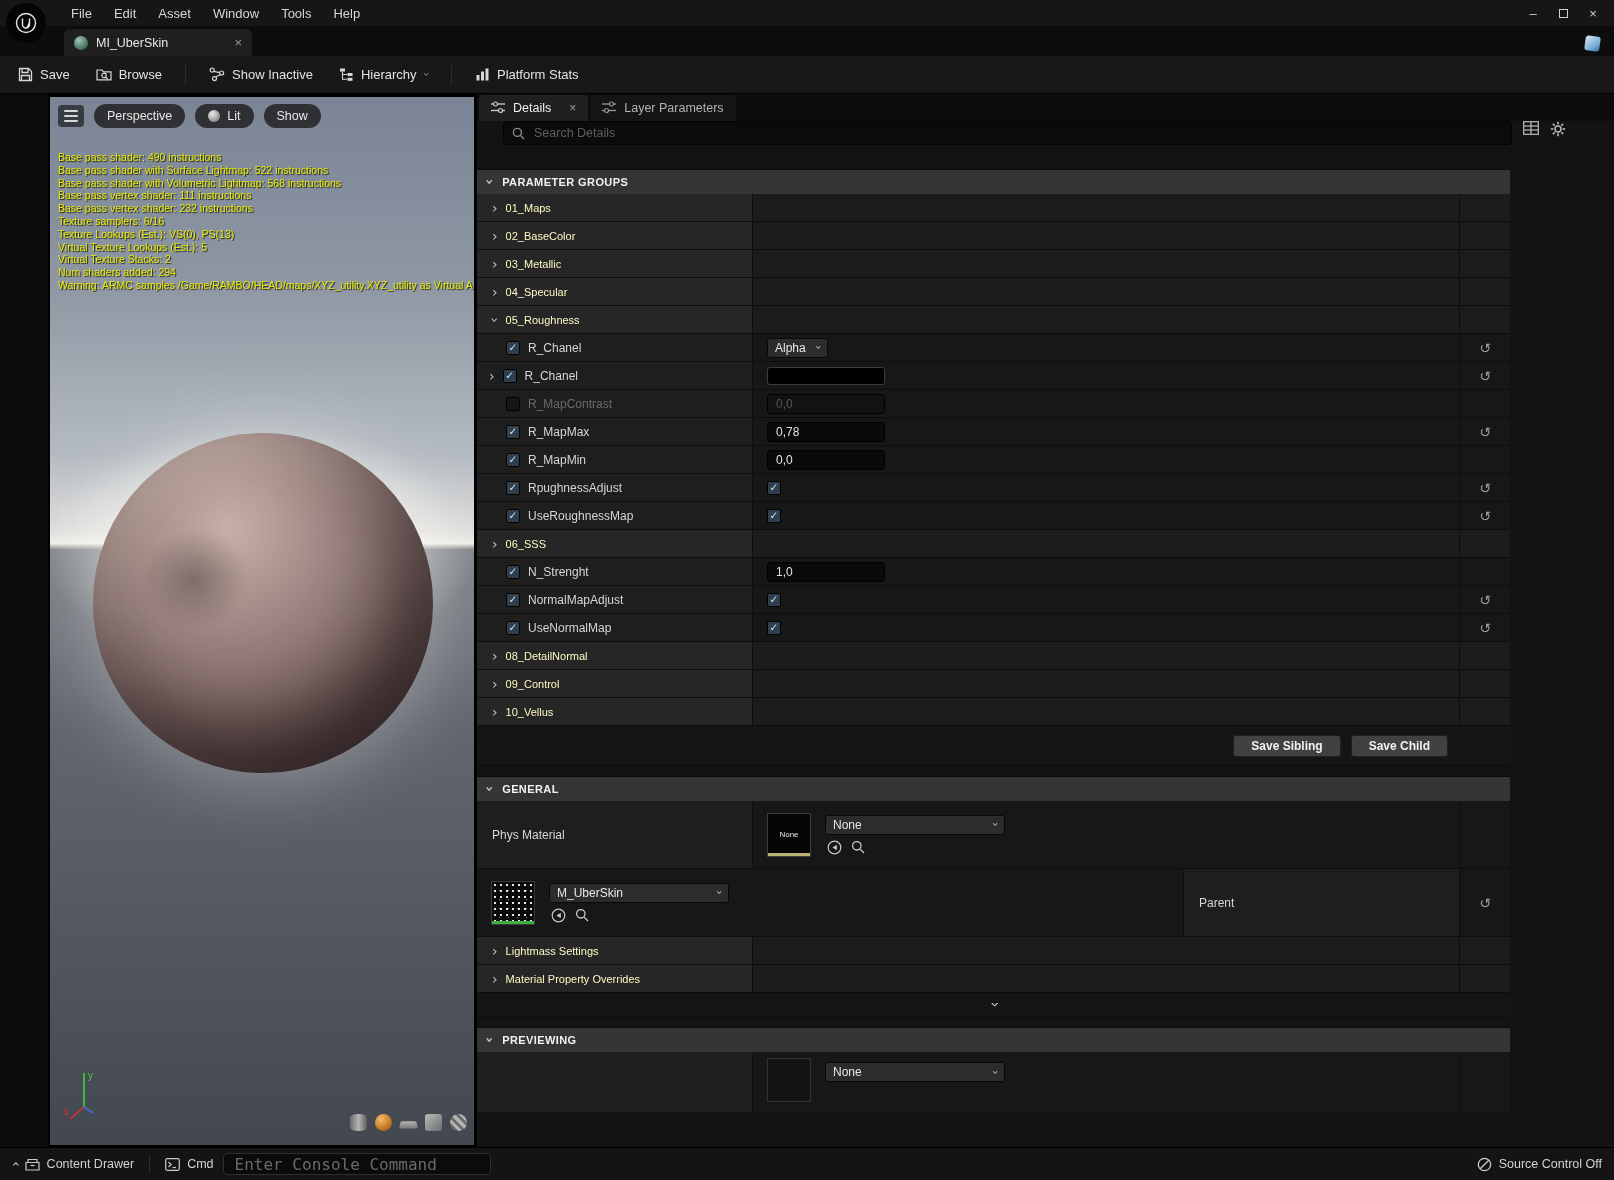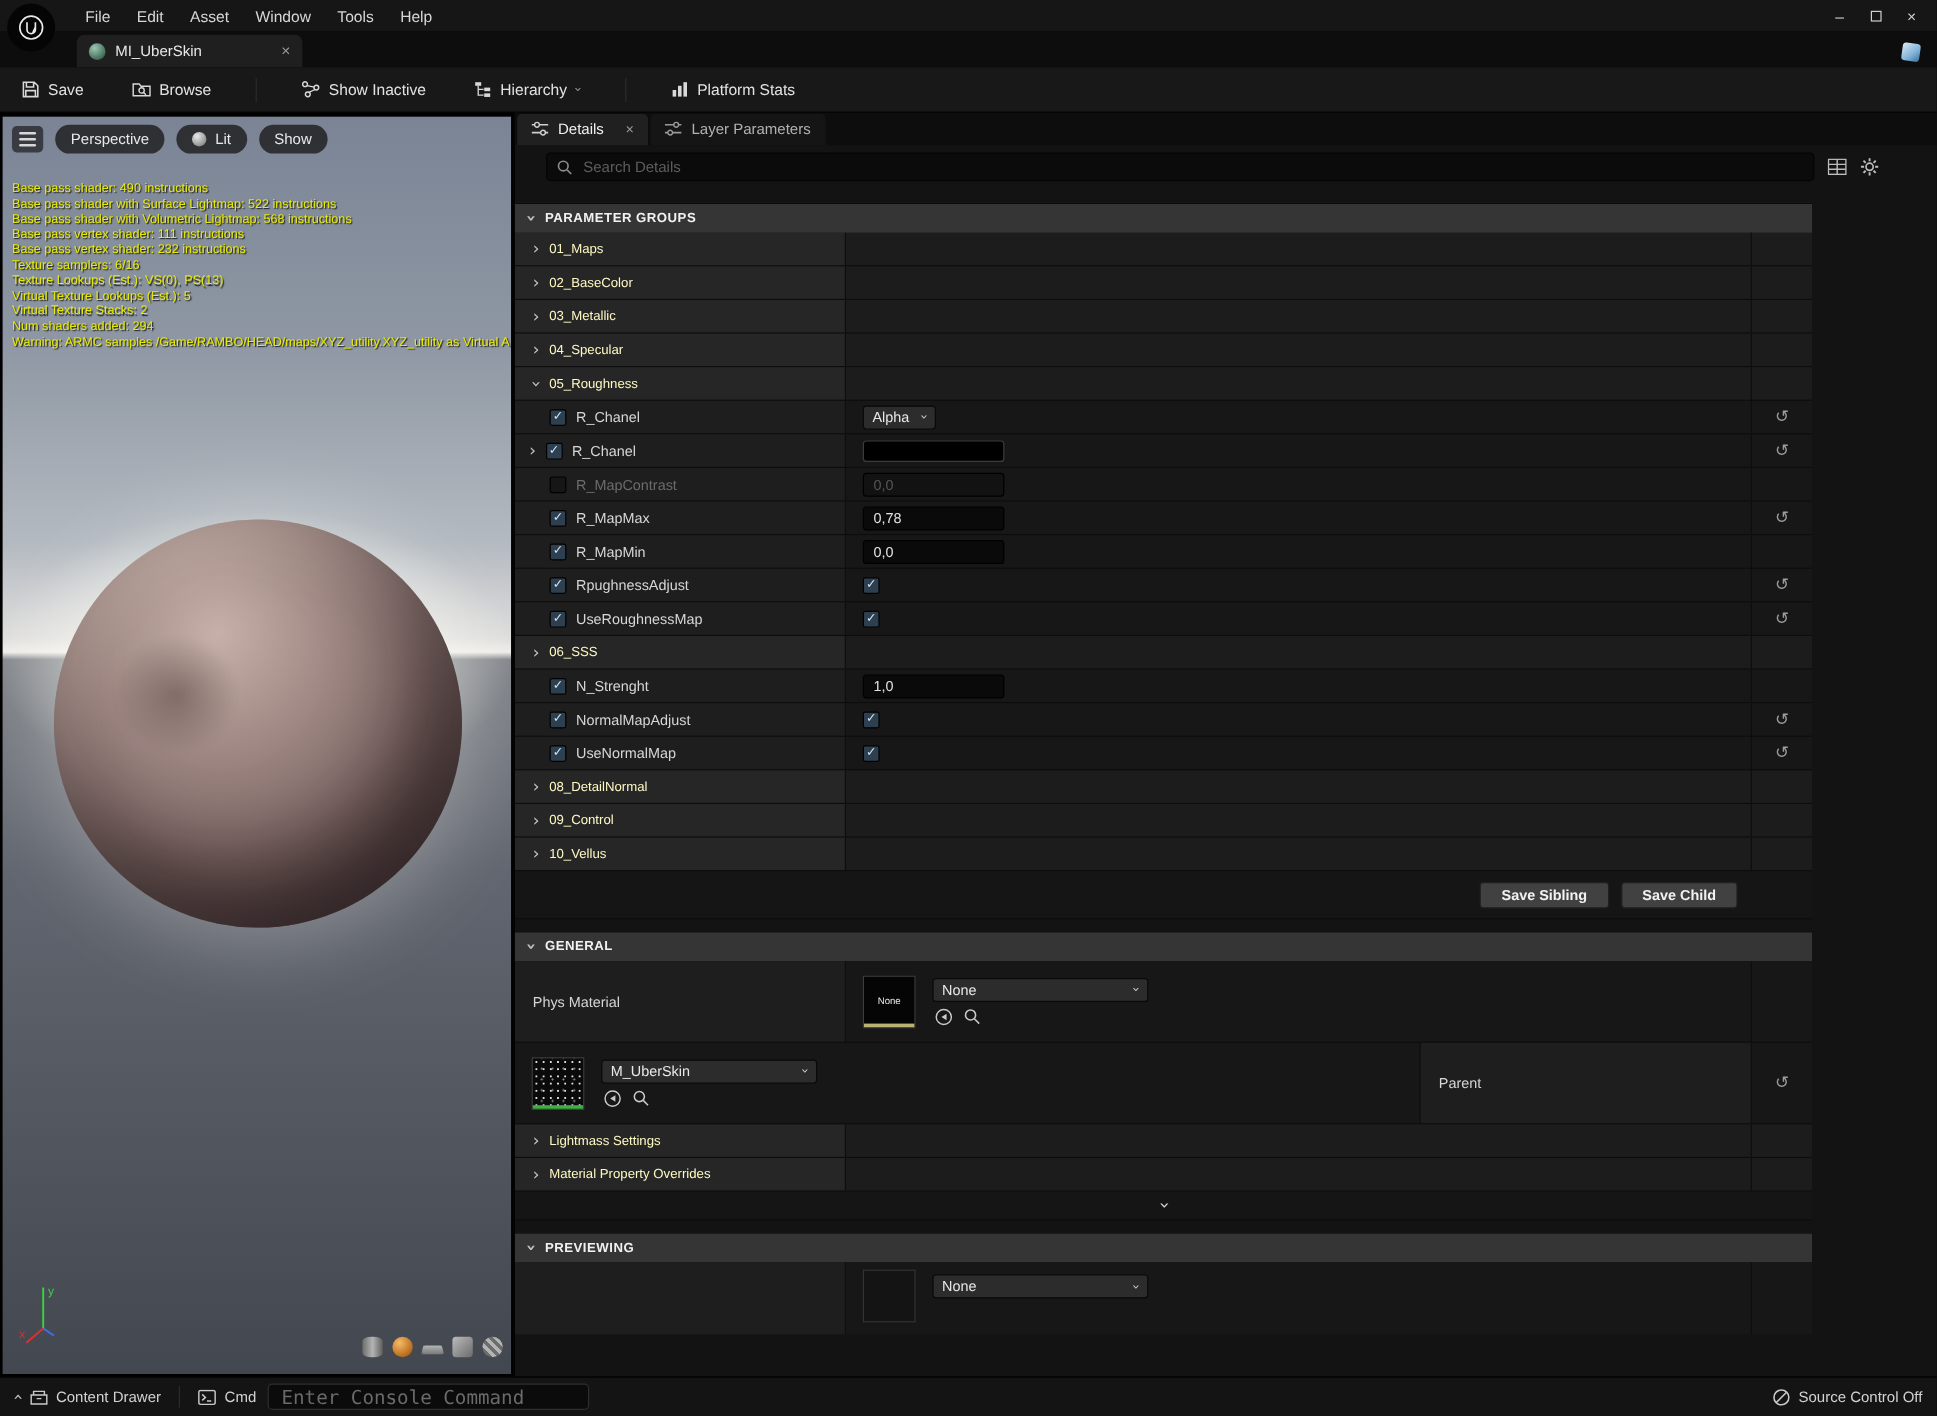--- a/index.html
+++ b/index.html
@@ -22,37 +22,38 @@
 
   
   .tabrow { height:30px; background:#0d0d0d; display:flex; align-items:flex-end; padding-left:64px; position:relative; flex:0 0 auto; }
   .asset-tab { height:27px; min-width:188px; background:#1f1f1f; border-radius:6px 6px 0 0; display:flex; align-items:center; gap:8px; padding:0 10px; }
   .mi-icon { width:14px; height:14px; border-radius:50%; background:radial-gradient(circle at 35% 30%, #9ec7b2, #4e7a66 60%, #2c4a3c); }
   .asset-tab .lbl { font-size:12.5px; color:#e8e8e8; }
   .tab-close { margin-left:auto; color:#9a9a9a; font-size:13px; padding-left:14px; }
   .notif-icon { position:absolute; right:14px; bottom:5px; width:15px; height:15px; border-radius:3px; background:linear-gradient(135deg,#dfeaf4,#7fb3d8 60%,#3a6f9c); transform:rotate(8deg); }
 
   
-  .toolbar { height:38px; background:#181818; border-bottom:1px solid #000; display:flex; align-items:center; padding-left:8px; gap:20px; flex:0 0 auto; }
+  .toolbar { height:38px; background:#181818; border-bottom:1px solid #000; display:flex; align-items:center; padding-left:8px; gap:6px; flex:0 0 auto; }
   .tbtn { display:flex; align-items:center; gap:7px; height:28px; padding:0 10px; border-radius:3px; font-size:13px; color:#e2e2e2; }
   .tbtn svg { flex:0 0 auto; }
   .tsep { width:1px; height:20px; background:#2c2c2c; margin:0 7px; }
   .chev { display:inline-block; font-size:14px; line-height:1; color:#c2c2c2; font-family:"DejaVu Sans",sans-serif; }
   .chev.dn { transform:rotate(90deg); }
   .chev.up { transform:rotate(-90deg); }
   .chev.sm { font-size:11px; color:#9c9c9c; }
 
   
   .main { flex:1 1 auto; display:flex; min-height:0; }
 
   
   .viewport { width:428px; flex:0 0 auto; position:relative; overflow:hidden; border:2px solid #000; border-top-width:3px;
     background:
       radial-gradient(ellipse 300px 170px at 210px 450px, rgba(255,255,248,0.92), rgba(255,255,248,0) 72%),
       linear-gradient(180deg,#7b8495 0%, #8e97a3 18%, #b4bac1 34%, #dfdedd 41.5%, #efede9 42.6%, #80848a 43.2%, #626670 60%, #43474f 100%);
+    margin-left: 48px;
   }
   .sphere { position:absolute; left:43px; top:336px; width:340px; height:340px; border-radius:50%;
     background: radial-gradient(circle at 40% 28%, #c6b0a8 0%, #a38c87 28%, #8a7370 48%, #6b5754 68%, #443638 88%, #2e2527 100%);
     box-shadow: 0 0 70px 8px rgba(255,255,245,0.30), inset -28px -42px 70px rgba(18,10,12,0.55), inset 8px 18px 45px rgba(255,240,228,0.22);
   }
   .sphere::after { content:''; position:absolute; left:14%; top:28%; width:32%; height:30%; border-radius:50%;
     background:radial-gradient(ellipse at center, rgba(55,38,38,0.38), transparent 68%); filter:blur(2px); }
   .vp-topbar { position:absolute; left:8px; top:7px; right:8px; display:flex; align-items:center; gap:10px; z-index:3; }
   .hamb { width:26px; height:22px; border-radius:4px; background:rgba(20,20,20,0.65); display:flex; flex-direction:column; justify-content:center; gap:3px; padding:0 6px; }
   .hamb i { display:block; height:2px; background:#d8d8d8; border-radius:1px; }
@@ -69,21 +70,21 @@
   .sh-tex { border-radius:50%; background:repeating-linear-gradient(45deg,#b9b9b9 0 3px,#6f6f6f 3px 6px); }
   .vp-gizmo { position:absolute; left:10px; bottom:24px; z-index:3; }
 
   
   .details { flex:1 1 auto; background:#131313; display:flex; flex-direction:column; min-width:0; border-left:1px solid #000; }
   .dtabs { height:27px; background:#0d0d0d; display:flex; align-items:center; gap:2px; padding-left:2px; flex:0 0 auto; }
   .dtab { height:26px; display:flex; align-items:center; gap:8px; padding:0 12px; font-size:12.5px; color:#b2b2b2; background:#151515; border-radius:4px 4px 0 0; }
   .dtab.active { background:#202020; color:#f0f0f0; }
   .dtab .tclose { color:#9a9a9a; font-size:12px; margin-left:10px; }
 
-  .searchrow { height:36px; display:flex; align-items:center; gap:11px; padding:0 48px 0 26px; flex:0 0 auto; }
+  .searchrow { height:36px; display:flex; gap:11px; padding:0 48px 0 26px; flex:0 0 auto; }
   .searchbox { flex:1; height:24px; background:#0b0b0b; border:1px solid #040404; border-radius:4px; display:flex; align-items:center; gap:7px; padding:0 8px; }
   .searchbox input { flex:1; background:transparent; border:0; outline:none; color:#ddd; font-size:12.5px; font-family:"Liberation Sans",sans-serif; }
   .searchbox input::placeholder { color:#5e5e5e; }
 
   .dbody { flex:1 1 auto; overflow:hidden; padding-right:104px; }
   .sechead { height:25px; background:#353535; border-top:1px solid #0a0a0a; display:flex; align-items:center; gap:9px; padding-left:10px;
     font-size:11px; font-weight:bold; letter-spacing:0.4px; color:#f1f1f1; }
   .sechead.first { margin-top:12px; }
   .sechead.gap { margin-top:10px; }
 

